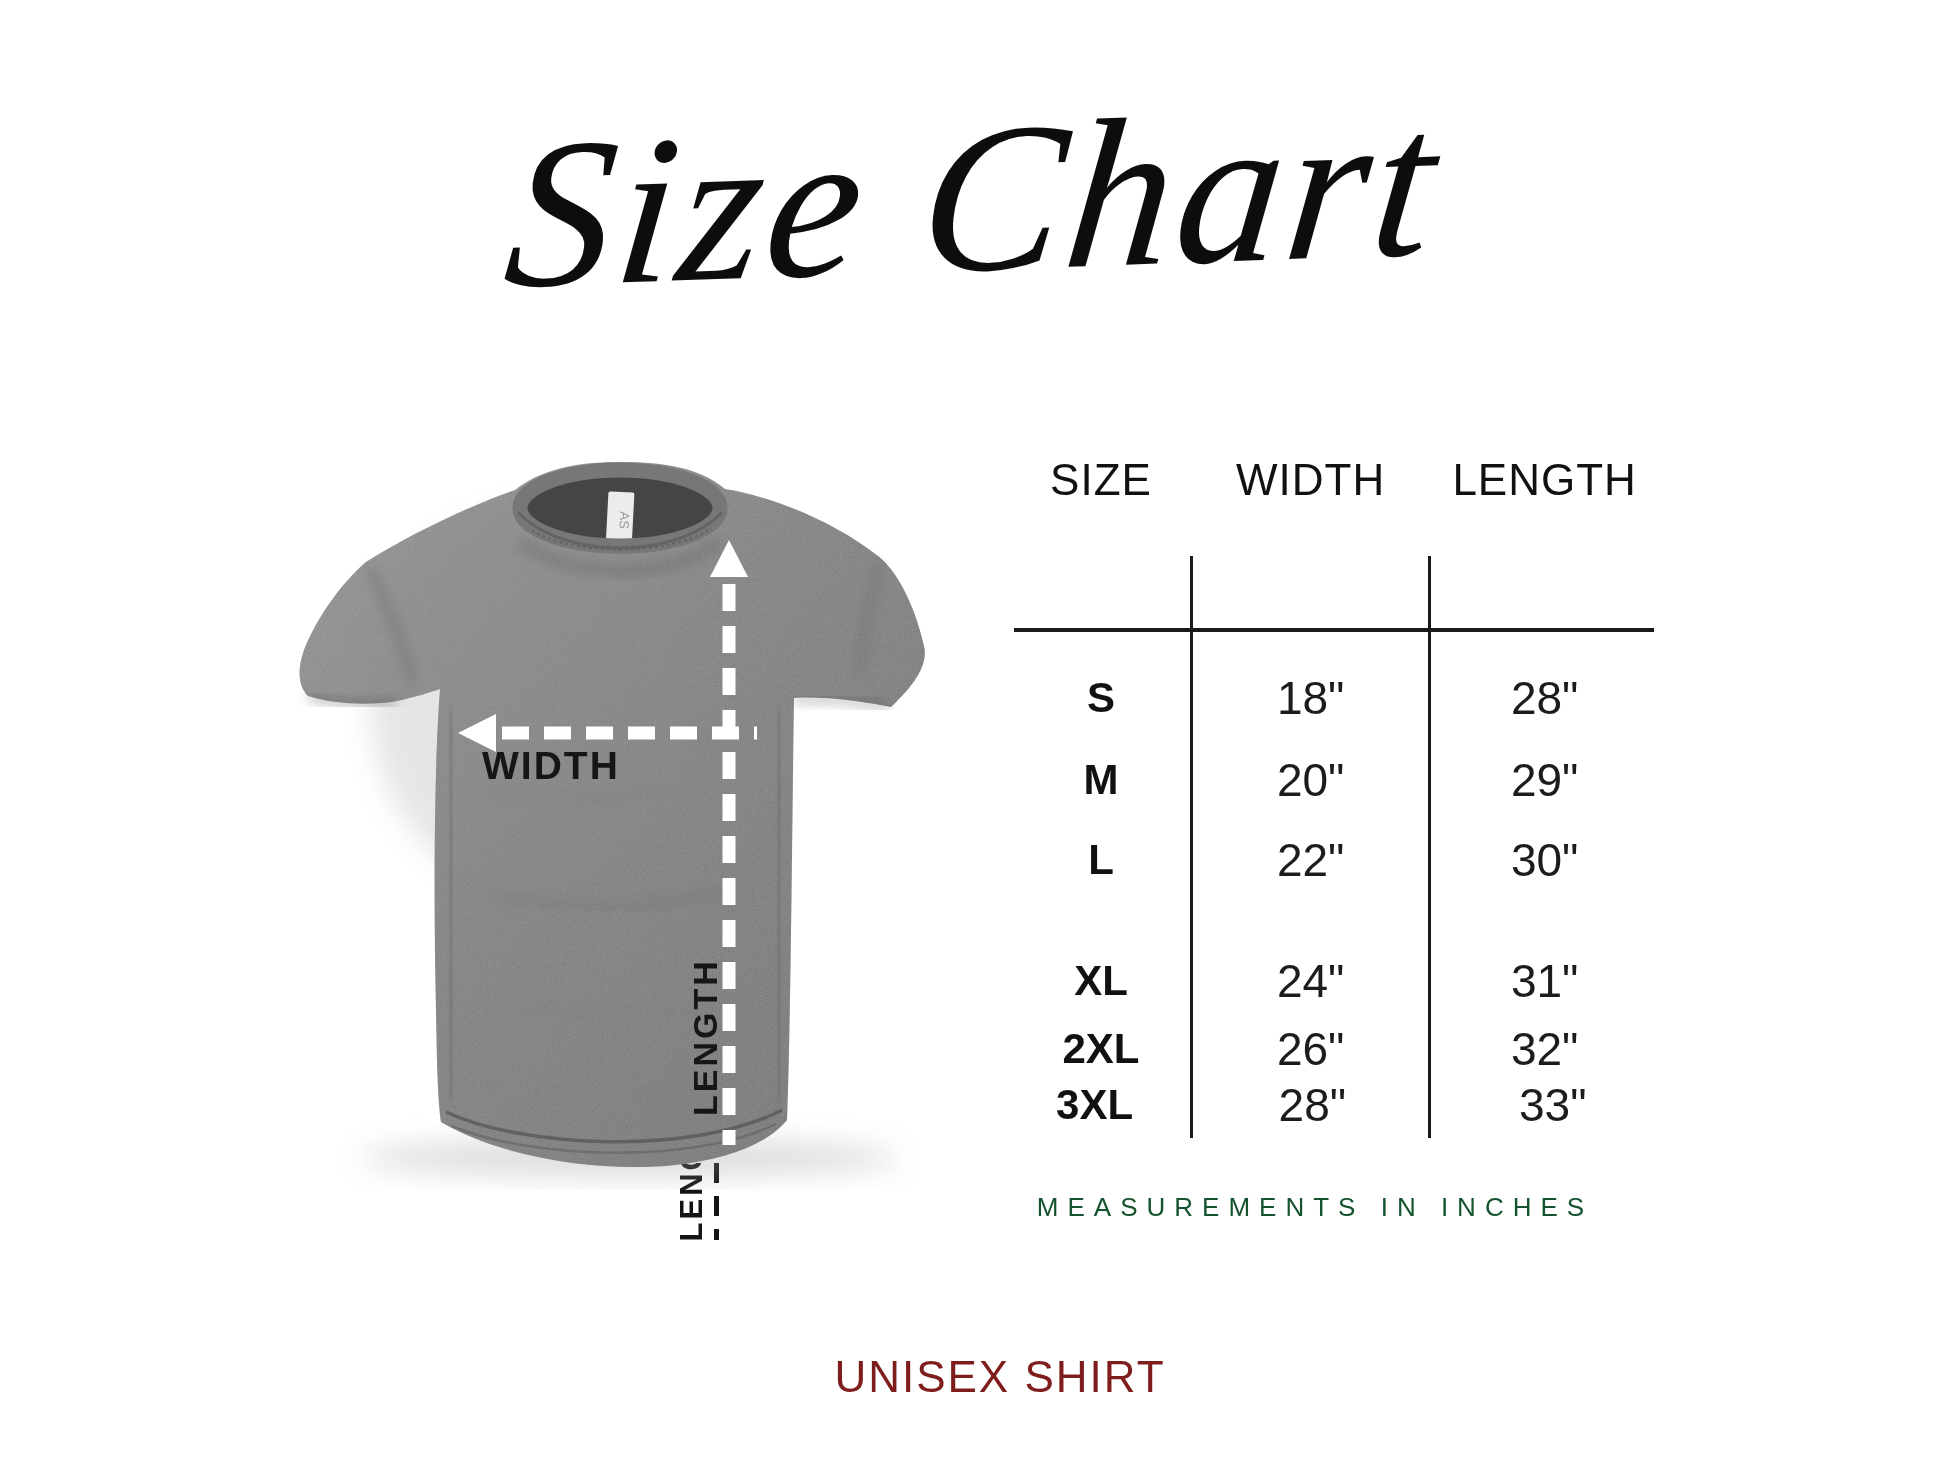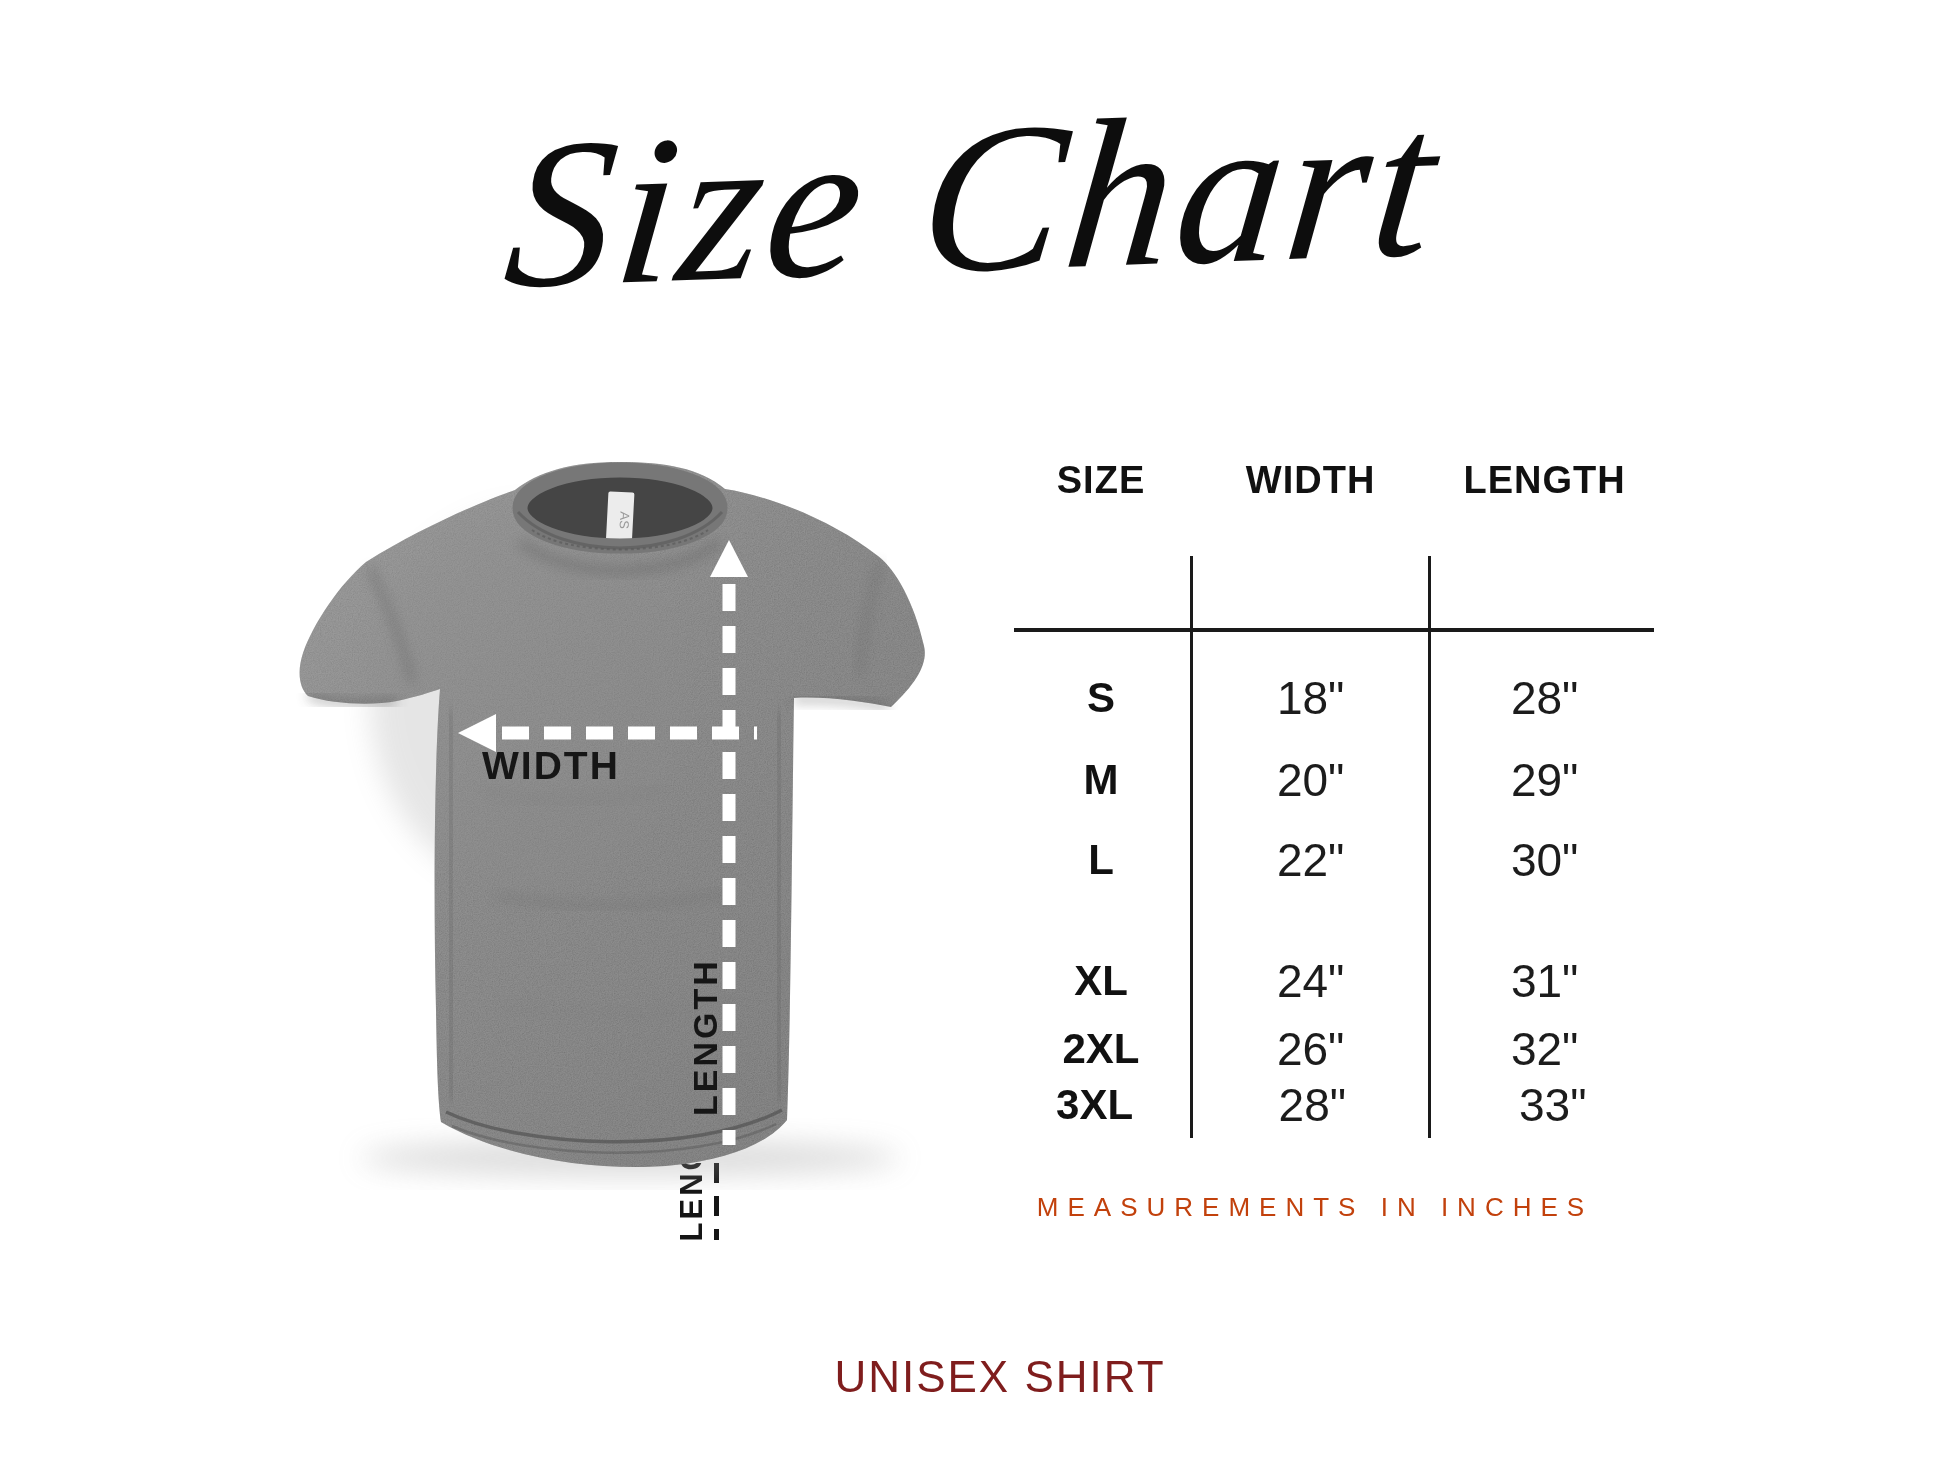--- a/index.html
+++ b/index.html
@@ -20,31 +20,31 @@
       background:repeating-linear-gradient(to bottom,#151515 0 20px,transparent 20px 33px);}
   .below-hem-label{position:absolute;left:672px;top:1163px;width:40px;height:78px;
       overflow:hidden;z-index:1;}
   .below-hem-label span{position:absolute;bottom:0;left:2px;
       writing-mode:vertical-rl;transform:rotate(180deg);
       font-weight:700;font-size:31px;letter-spacing:3px;color:#151515;white-space:nowrap;}
 
   
   .thead,.t-row{position:absolute;left:1010px;width:650px;display:flex;align-items:center;}
   .thead{top:452px;height:56px;}
-  .thead .c{font-weight:700;font-size:38px;letter-spacing:1px;}
+  .thead .c{font-weight:400;font-size:44px;letter-spacing:1px;}
   .c{text-align:center;}
   .c1{width:28%;} .c2{width:36.5%;} .c3{width:35.5%;}
   .t-row{height:58px;}
   .t-row .size{font-weight:700;font-size:42px;}
   .t-row .val{font-weight:400;font-size:46px;color:#1c1c1c;}
   .vline{position:absolute;top:556px;height:582px;width:3px;background:#1a1a1a;}
   .vline.v1{left:1190px;} .vline.v2{left:1428px;}
   .hrule{position:absolute;left:1014px;top:628px;width:640px;height:4px;background:#1a1a1a;}
   .note{position:absolute;left:990px;top:1192px;width:650px;text-align:center;
-        font-size:26px;font-weight:400;letter-spacing:9px;color:#c2410c;}
+        font-size:26px;font-weight:400;letter-spacing:9px;color:#14532d;}
 
   
   .product{position:absolute;left:500px;top:1288px;width:1000px;text-align:center;
            font-weight:700;font-size:50px;letter-spacing:1px;}
   .subtitle{position:absolute;left:500px;top:1352px;width:1000px;text-align:center;
             font-weight:400;font-size:44px;letter-spacing:2px;color:#7f1d1d;}
 </style>
 </head>
 <body>
 

